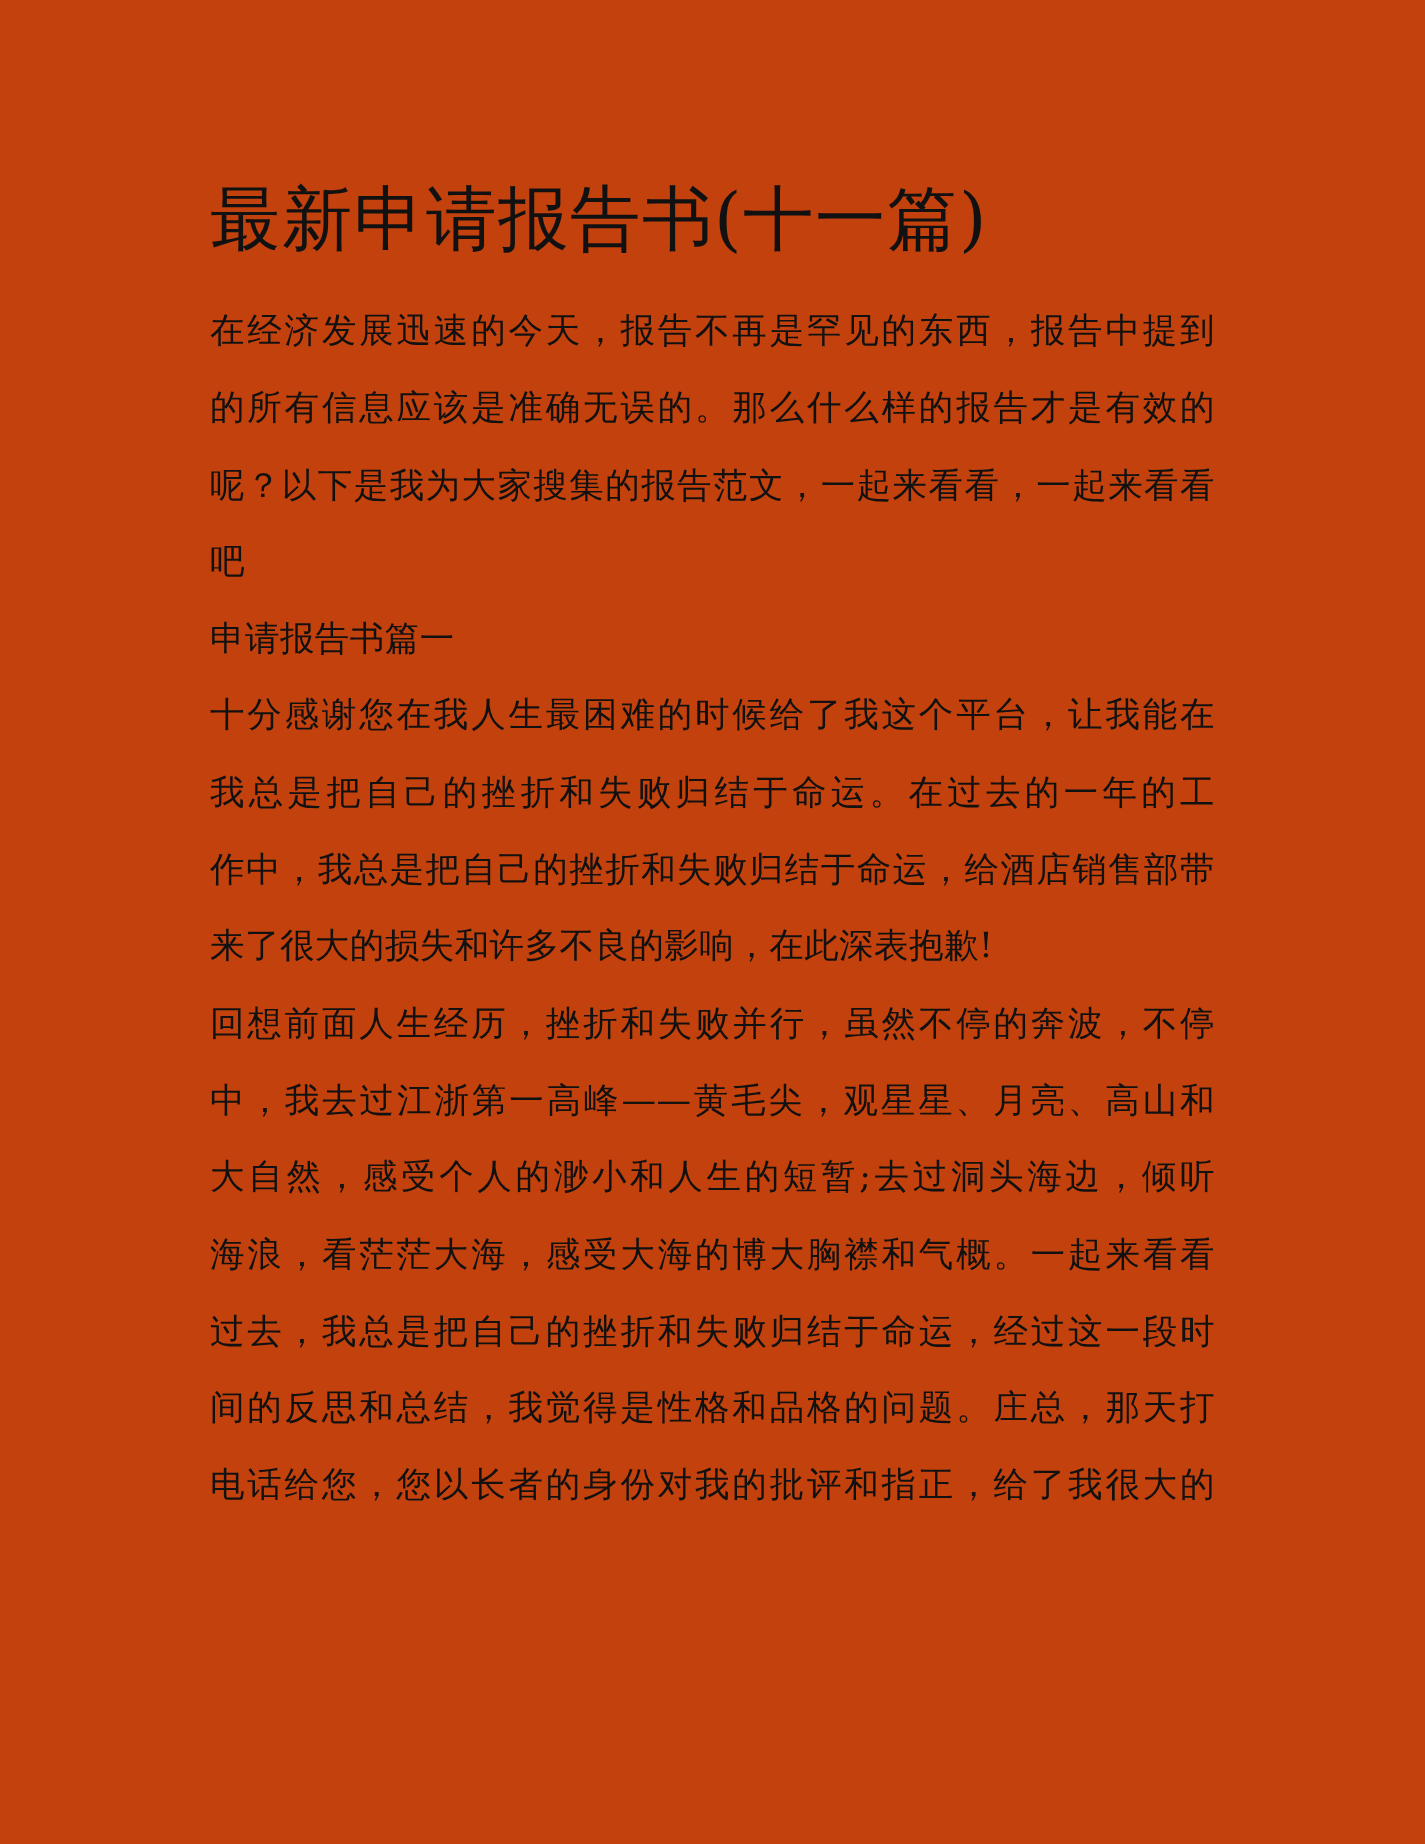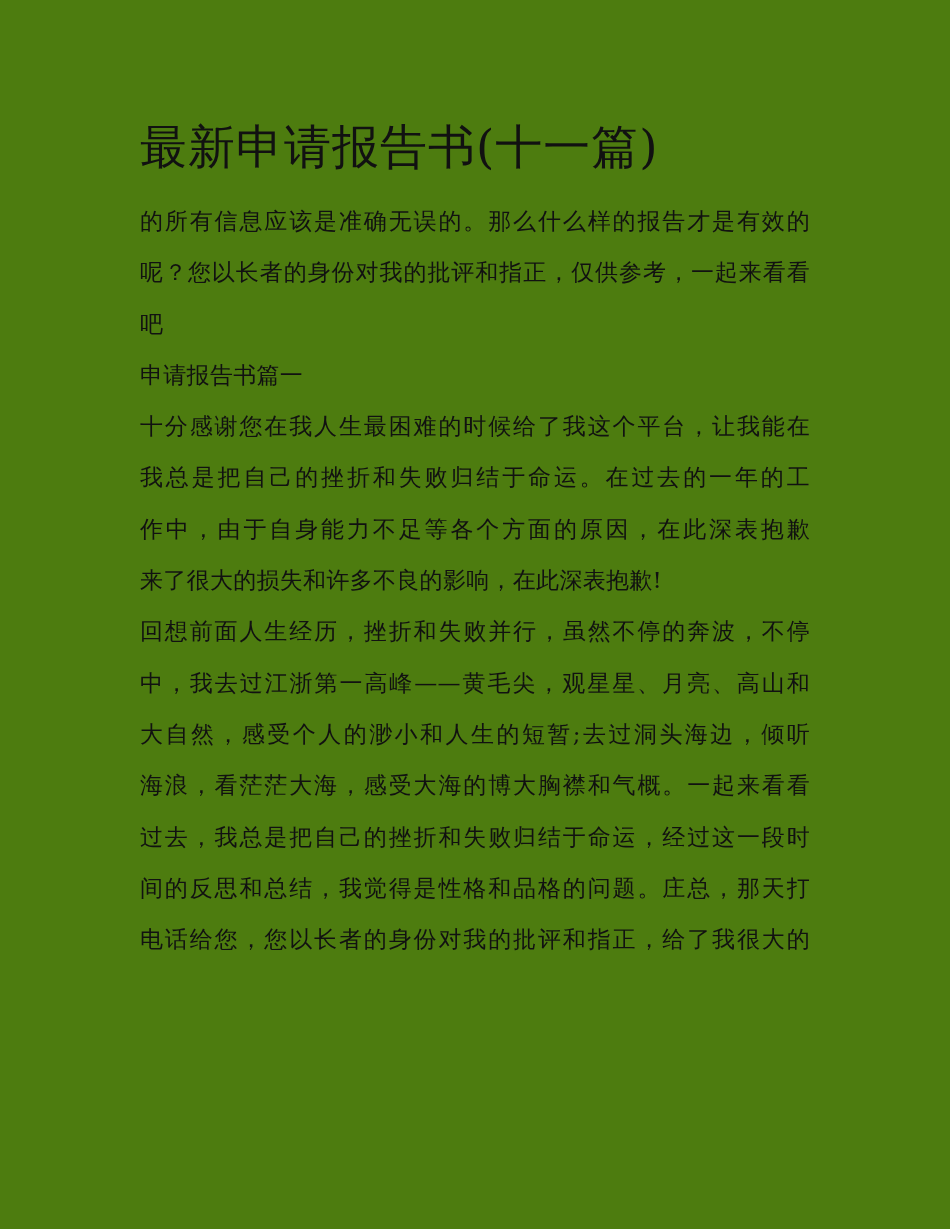--- a/index.html
+++ b/index.html
@@ -14,21 +14,21 @@
     overflow: hidden;
     font-family: "DejaVu Serif", "Liberation Serif", serif;
     color: #111111;
   }
   .page {
     position: absolute;
     left: 0;
     top: 0;
     width: 950px;
     height: 1229px;
-    background: #4d7c0f;
+    background: #c2410c;
   }
   .title {
     position: absolute;
     left: 140px;
     top: 112px;
     width: 680px;
     font-size: 47px;
     line-height: 70px;
     margin: 0;
     font-weight: normal;
@@ -56,27 +56,28 @@
     text-align-last: left;
   }
 </style>
 </head>
 <body>
 
 <div class="page">
   <h1 class="title">最新申请报告书(十一篇)</h1>
 
   <div class="body">
+    <span class="line">在经济发展迅速的今天，报告不再是罕见的东西，报告中提到</span>
     <span class="line">的所有信息应该是准确无误的。那么什么样的报告才是有效的</span>
-    <span class="line">呢？您以长者的身份对我的批评和指正，仅供参考，一起来看看</span>
+    <span class="line">呢？以下是我为大家搜集的报告范文，一起来看看，一起来看看</span>
     <span class="line short">吧</span>
     <span class="line short">申请报告书篇一</span>
     <span class="line">十分感谢您在我人生最困难的时候给了我这个平台，让我能在</span>
     <span class="line">我总是把自己的挫折和失败归结于命运。在过去的一年的工</span>
-    <span class="line">作中，由于自身能力不足等各个方面的原因，在此深表抱歉</span>
+    <span class="line">作中，我总是把自己的挫折和失败归结于命运，给酒店销售部带</span>
     <span class="line short">来了很大的损失和许多不良的影响，在此深表抱歉!</span>
     <span class="line">回想前面人生经历，挫折和失败并行，虽然不停的奔波，不停</span>
     <span class="line">中，我去过江浙第一高峰——黄毛尖，观星星、月亮、高山和</span>
     <span class="line">大自然，感受个人的渺小和人生的短暂;去过洞头海边，倾听</span>
     <span class="line">海浪，看茫茫大海，感受大海的博大胸襟和气概。一起来看看</span>
     <span class="line">过去，我总是把自己的挫折和失败归结于命运，经过这一段时</span>
     <span class="line">间的反思和总结，我觉得是性格和品格的问题。庄总，那天打</span>
     <span class="line">电话给您，您以长者的身份对我的批评和指正，给了我很大的</span>
   </div>
 </div>

